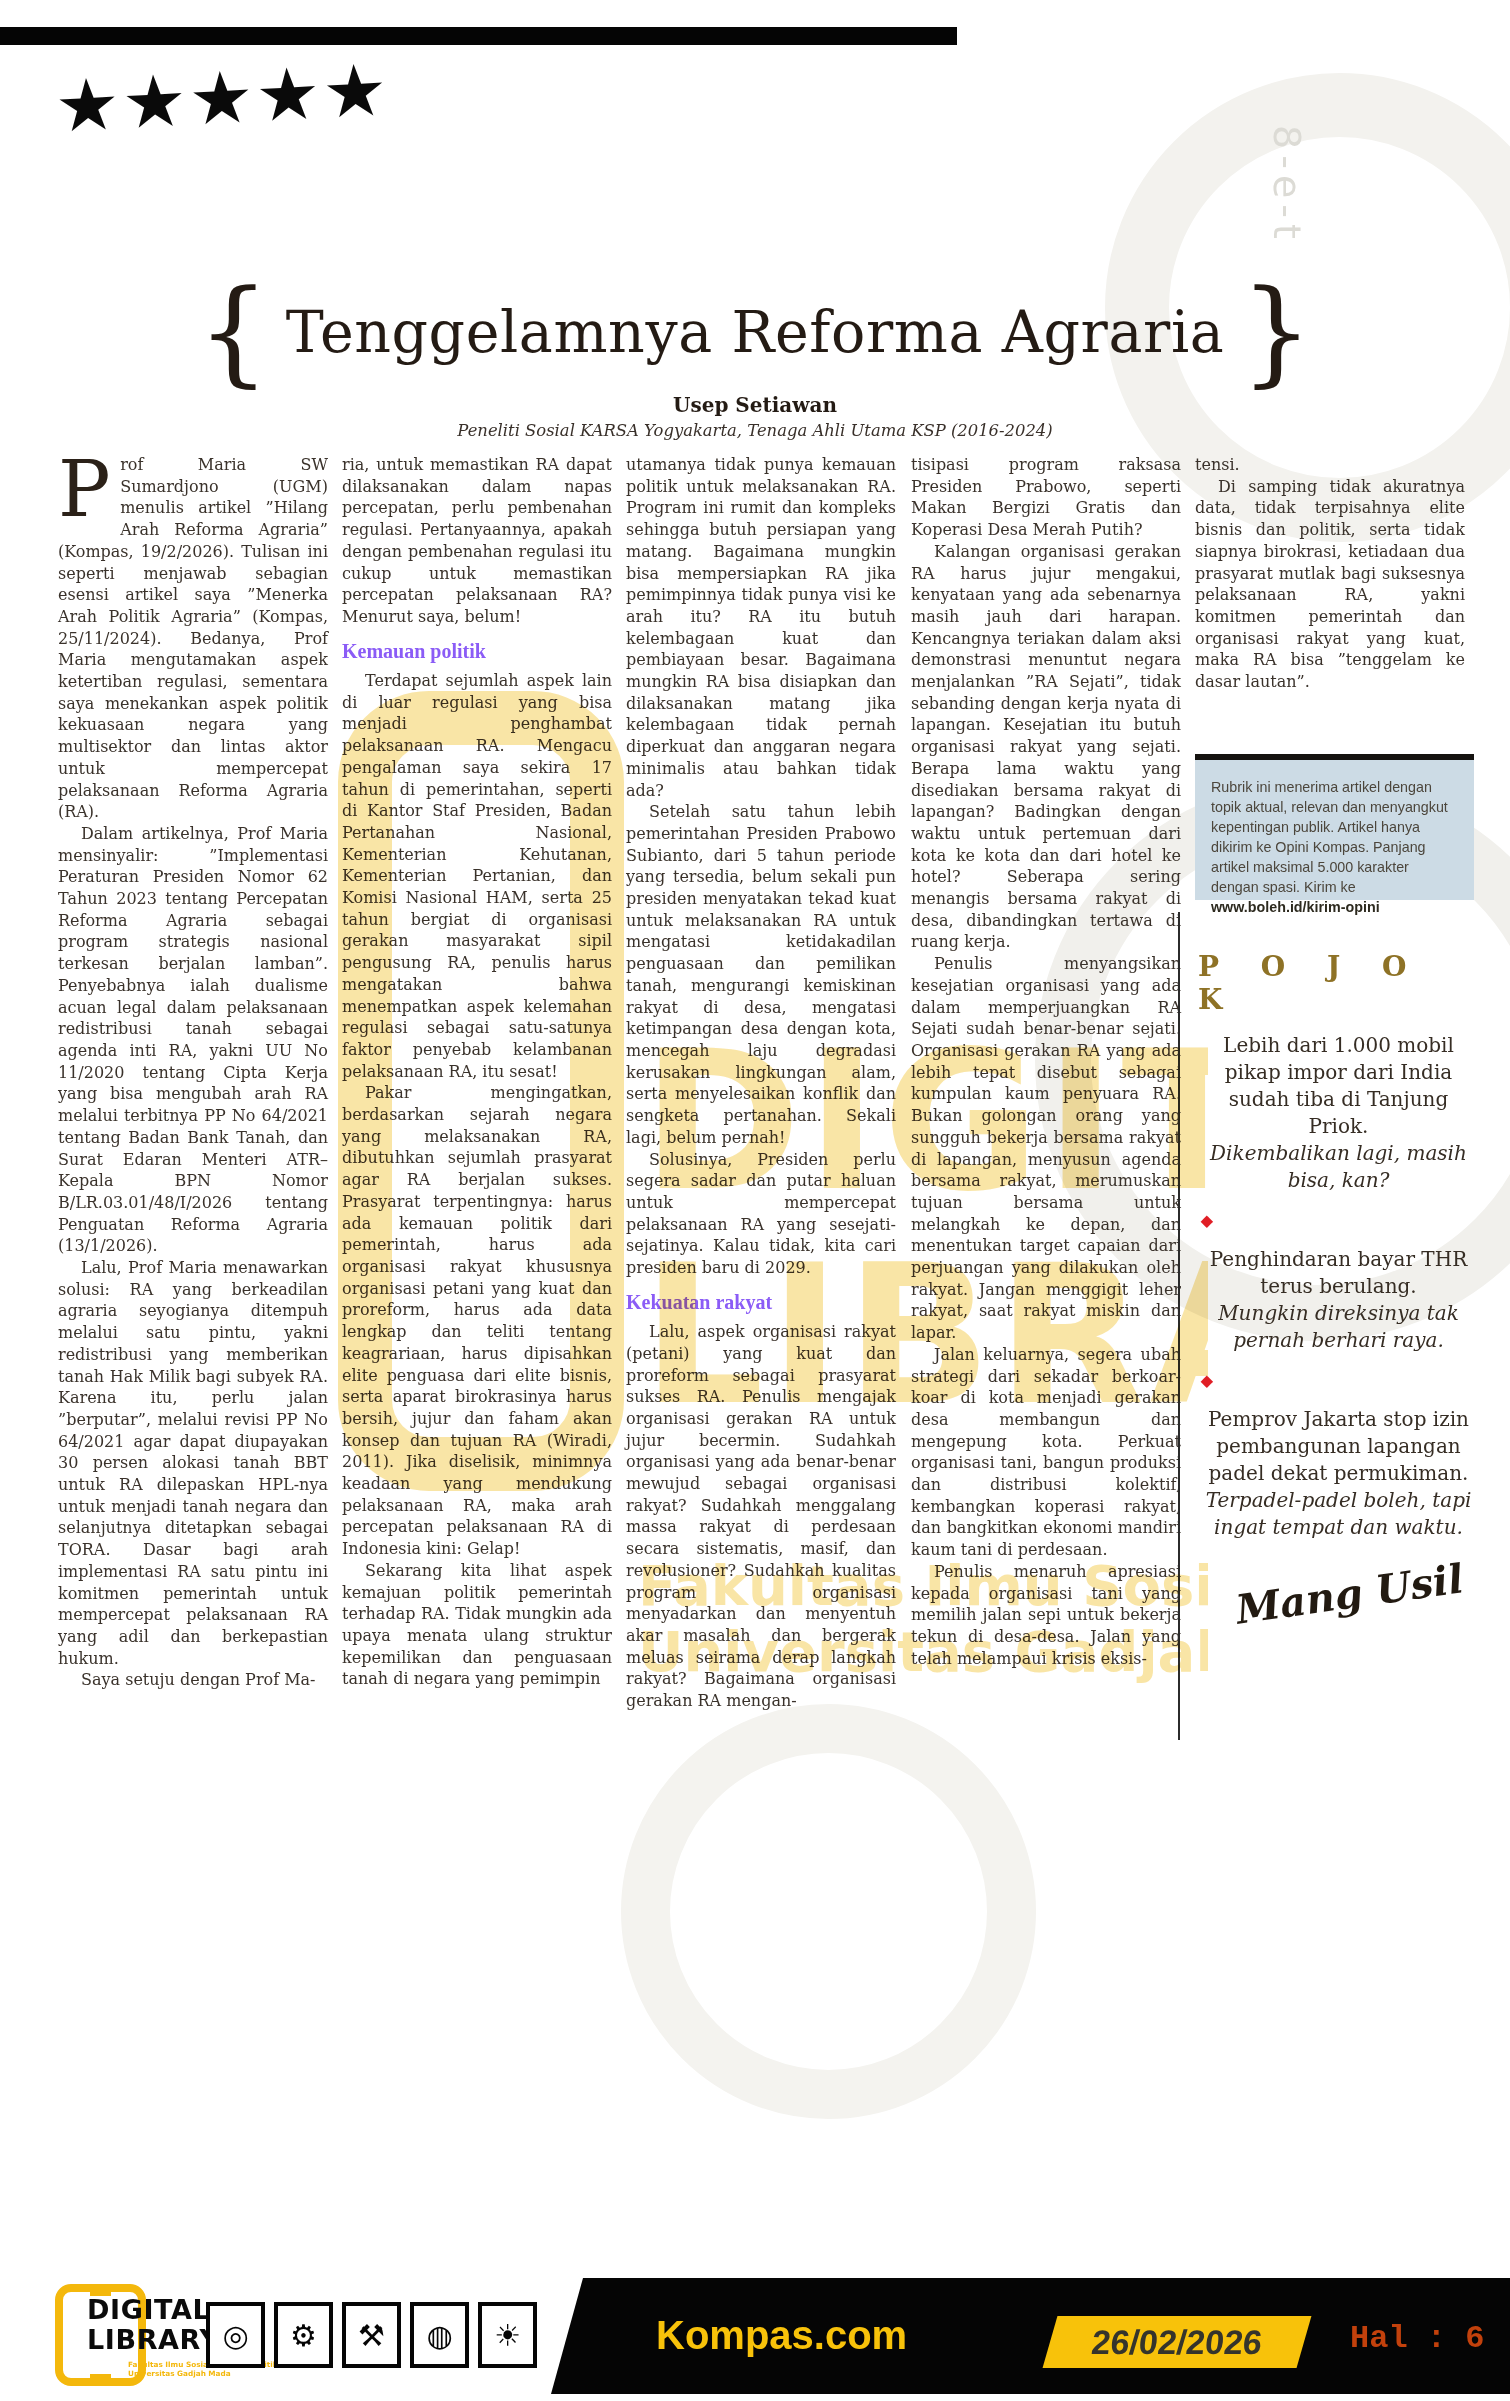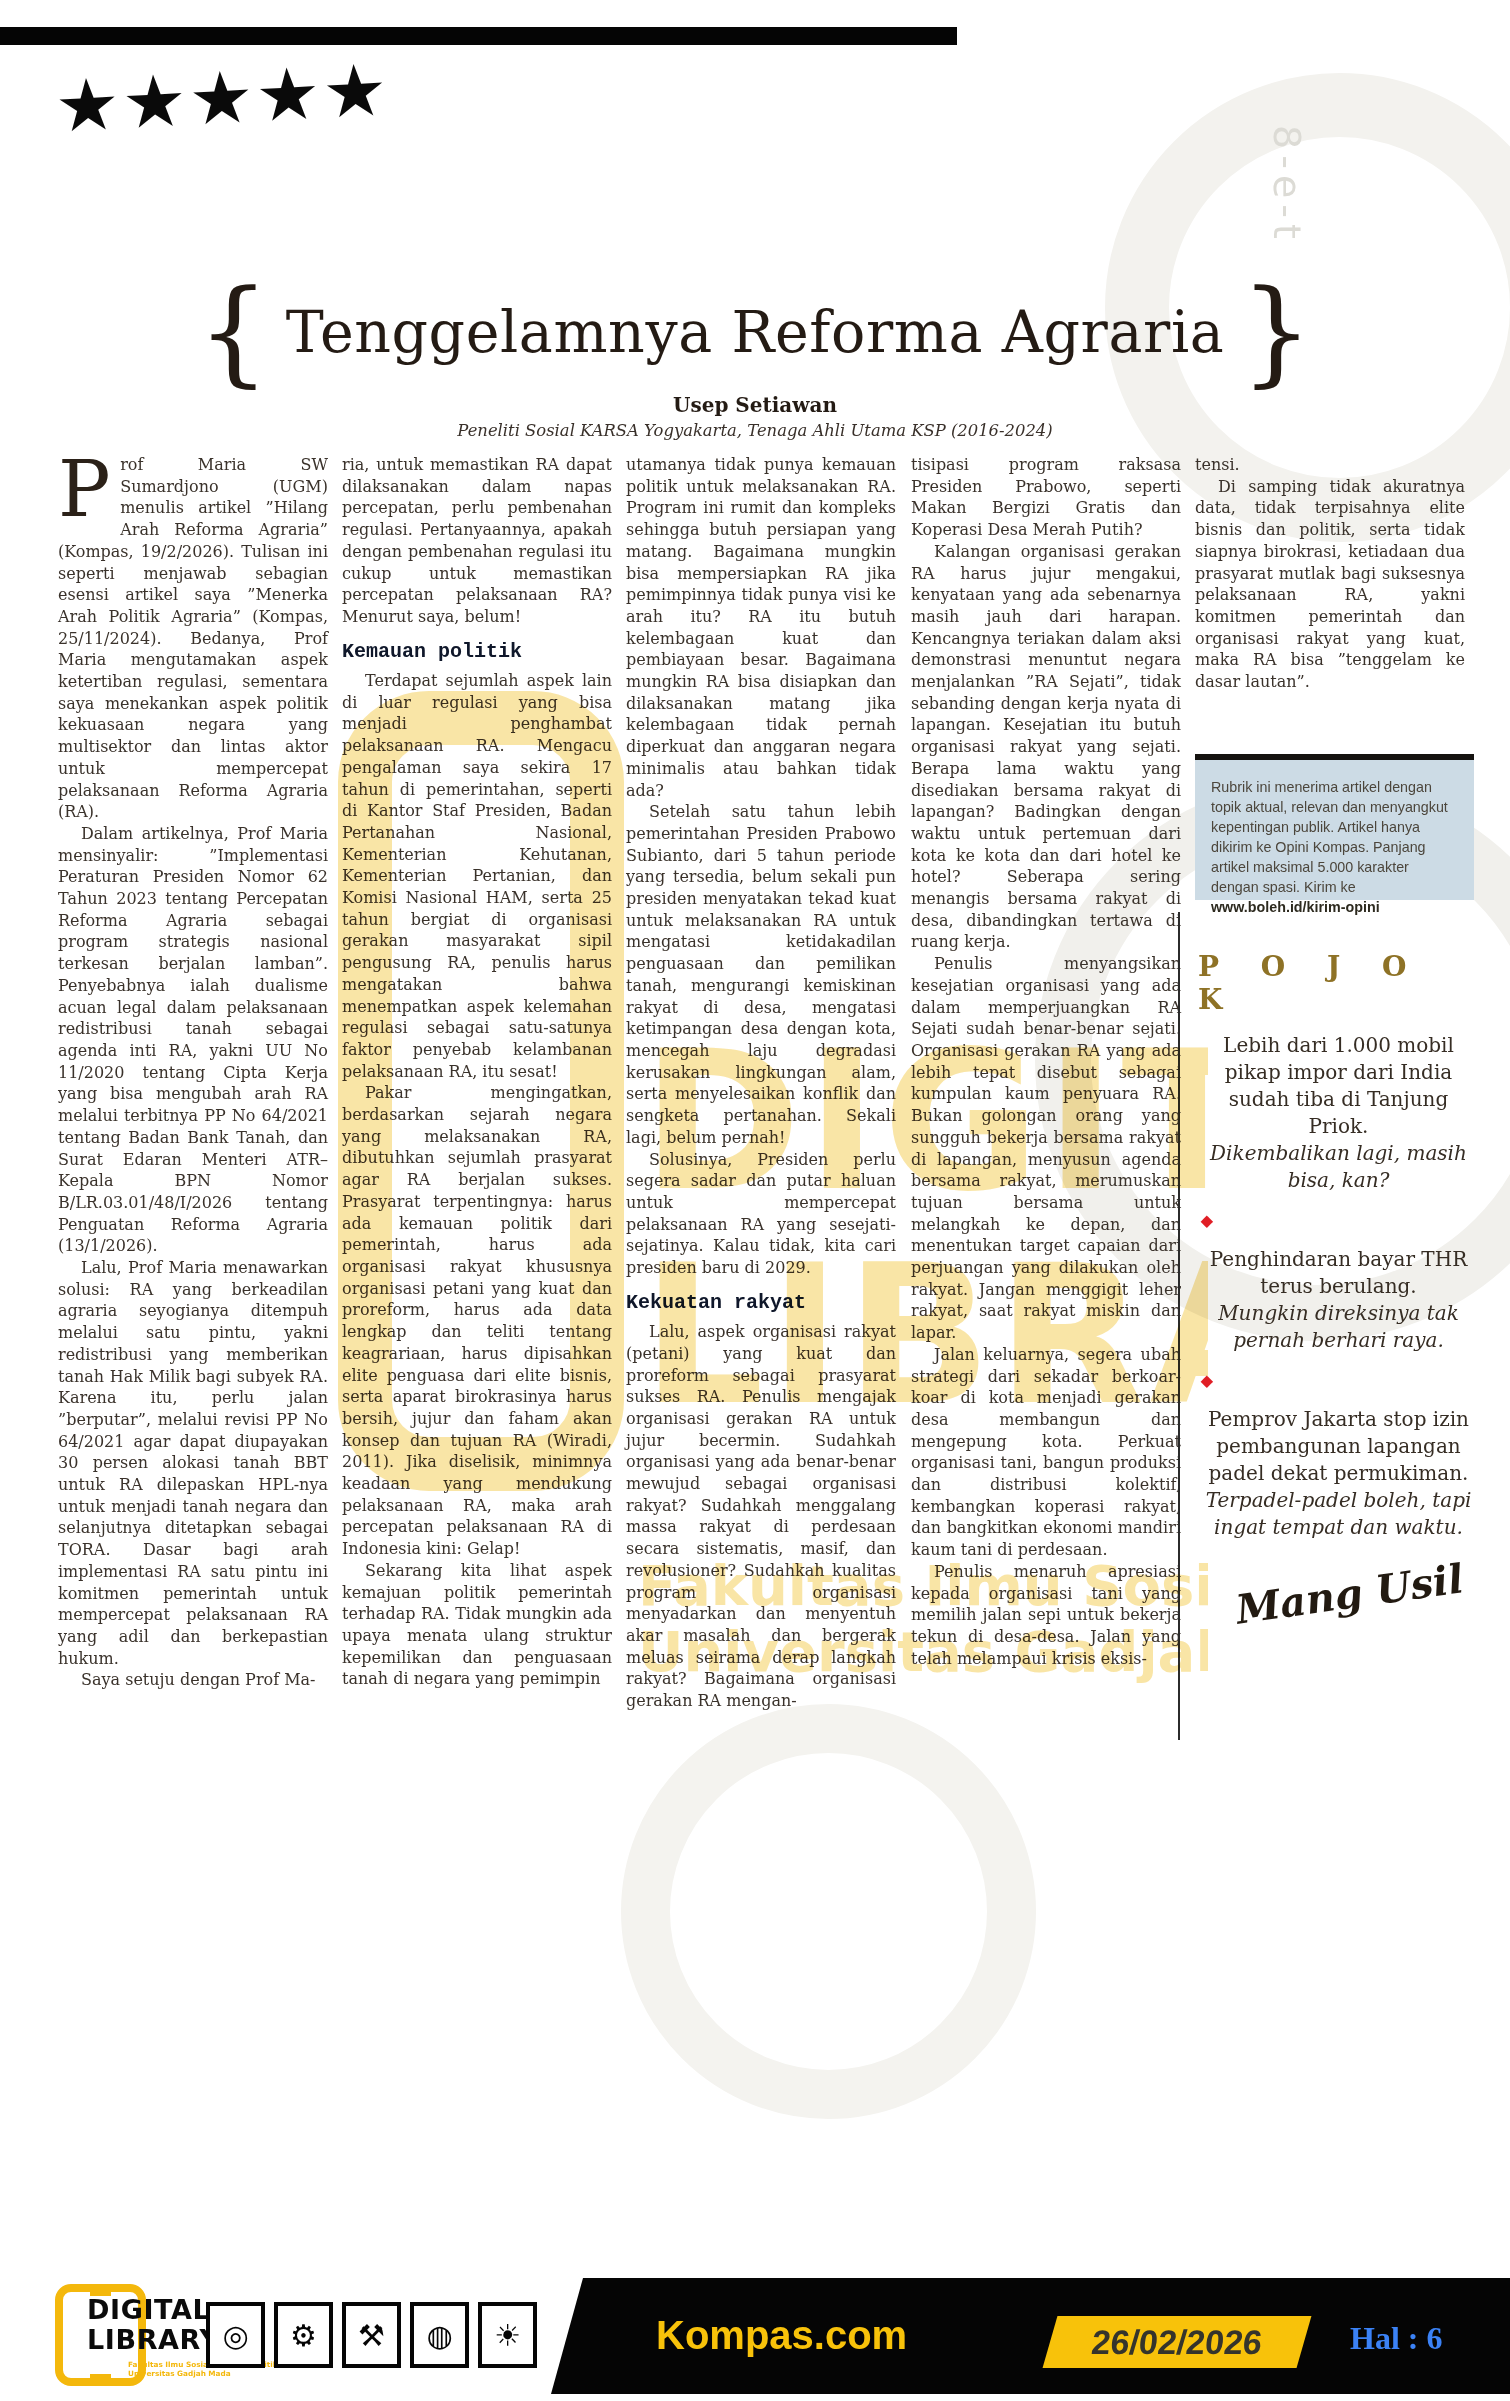--- a/index.html
+++ b/index.html
@@ -21,21 +21,21 @@
   .titlerow{display:flex;align-items:center;justify-content:center;gap:16px;color:#241b14;}
   .brace{font-size:114px;font-weight:400;line-height:91px;}
   .title{font-size:57px;letter-spacing:0.6px;}
   .byline{margin-top:16px;font-size:20px;font-weight:bold;color:#241b14;}
   .affil{margin-top:3.7px;font-size:16.4px;font-style:italic;color:#39302a;text-align:center;}
   
   .col{position:absolute;top:454px;width:270px;text-align:justify;font-size:16px;line-height:21.7px;z-index:1;}
   .c1{left:58px;} .c2{left:342px;} .c3{left:626px;} .c4{left:911px;} .c5{left:1195px;}
   .col p{margin:0;text-indent:23px;}
   .col p.cont{text-indent:0;}
-  .subhead{font-family:Liberation Mono, monospace;font-weight:bold;font-size:20px;color:#0f172a;
+  .subhead{font-family:Liberation Serif, serif;font-weight:bold;font-size:20px;color:#8b5cf6;
            margin:13.4px 0 7.3px 0;text-align:left;}
   .dropcap{float:left;font-size:78px;line-height:61px;padding:4.9px 9.7px 0 0;color:#2b2118;}
   
   .toprule{position:absolute;left:1195px;top:754px;width:279px;height:6px;background:#151310;z-index:1;}
   .bluebox{position:absolute;left:1195px;top:760px;width:279px;height:140px;background:#ccdbe5;
            box-sizing:border-box;padding:17px 16px;font-family:"Liberation Sans",sans-serif;
            font-size:14.3px;line-height:20px;color:#4c463c;z-index:1;}
   .bluebox .url{font-weight:bold;color:#2d2a1f;}
   .vdivider{position:absolute;left:1178px;top:912px;width:1.8px;height:828px;background:#2b2b2b;z-index:1;}
   .pojok{position:absolute;left:1198px;top:950px;width:281px;z-index:1;color:#362d24;}
@@ -71,22 +71,22 @@
         align-items:center;justify-content:center;font-size:30px;color:#050505;
         font-family:"DejaVu Sans",sans-serif;}
   .band{position:absolute;left:551px;top:2278px;width:959px;height:116px;background:#050505;z-index:3;
         clip-path:polygon(32px 0,100% 0,100% 100%,0 100%);}
   .brand{position:absolute;left:656px;top:2313px;font-family:Liberation Sans, sans-serif;
          font-weight:bold;font-size:40px;color:#F8C20A;z-index:4;}
   .datebox{position:absolute;left:1050px;top:2316px;width:254px;height:52px;background:#F8C20A;
            transform:skewX(-16deg);z-index:4;display:flex;align-items:center;justify-content:center;}
   .datebox span{transform:skewX(10deg);font-family:"Liberation Sans",sans-serif;font-weight:bold;
                 font-size:34px;color:#35342c;}
-  .pageno{position:absolute;left:1350px;top:2320px;font-family:Liberation Serif, serif;
-          font-weight:bold;font-size:32px;color:#3b82f6;z-index:4;}
+  .pageno{position:absolute;left:1350px;top:2320px;font-family:Liberation Mono, monospace;
+          font-weight:bold;font-size:32px;color:#c2410c;z-index:4;}
 </style>
 </head>
 <body>
 
 <div class="page">
 
   <div class="wm-gray g1"></div>
   <div class="wm-gray g2"></div>
   <div class="wm-gray g3"></div>
   <div class="wm-gray gv">8-e-t</div>

